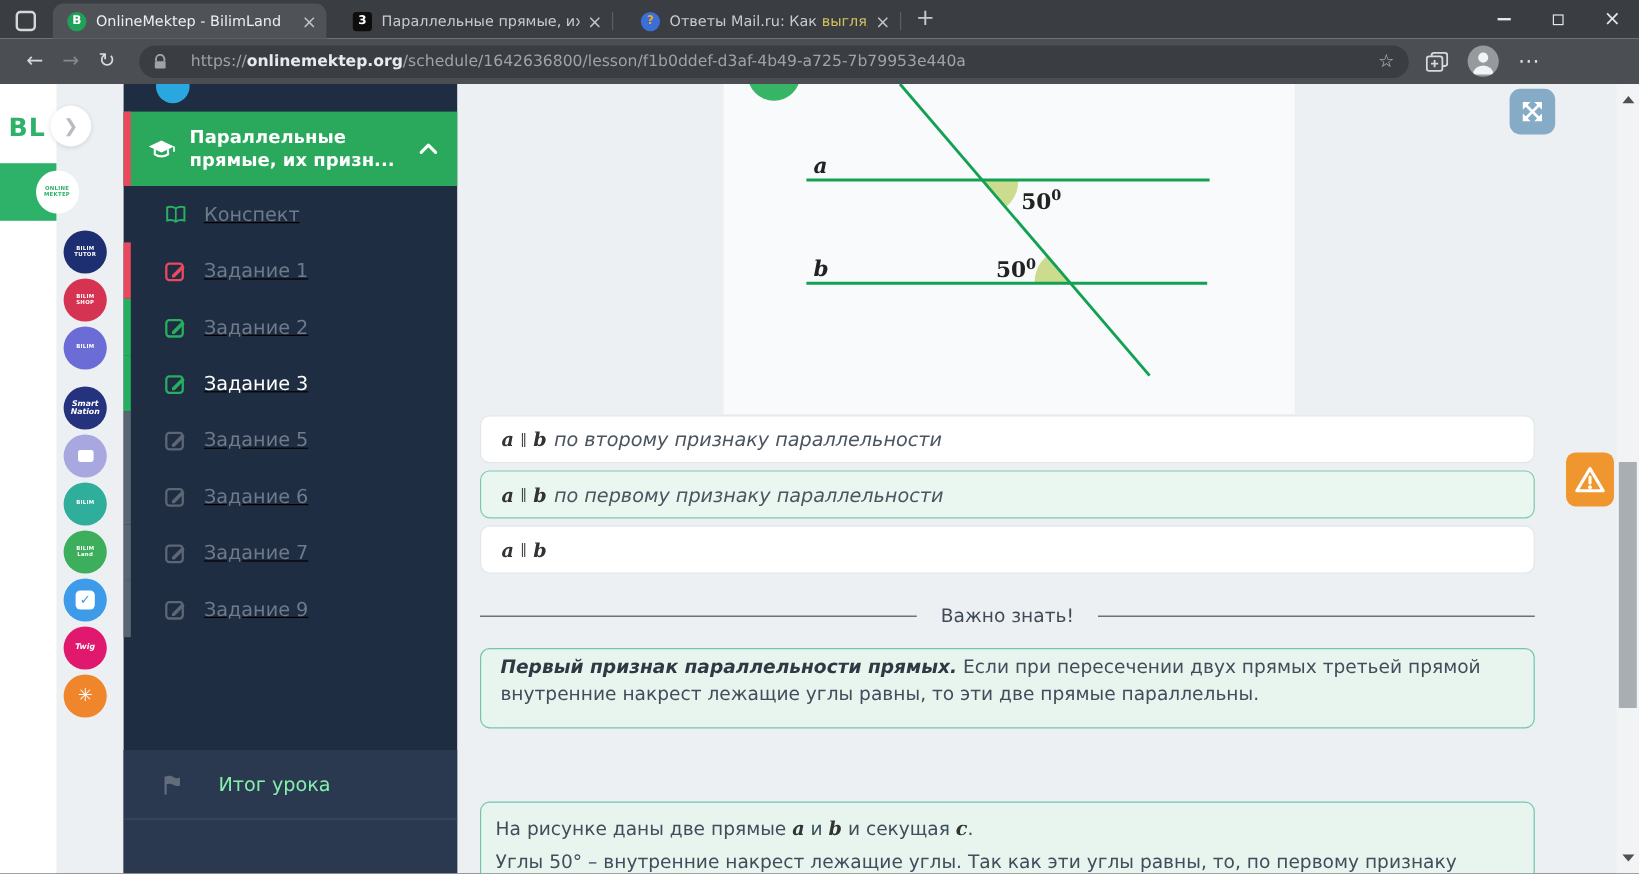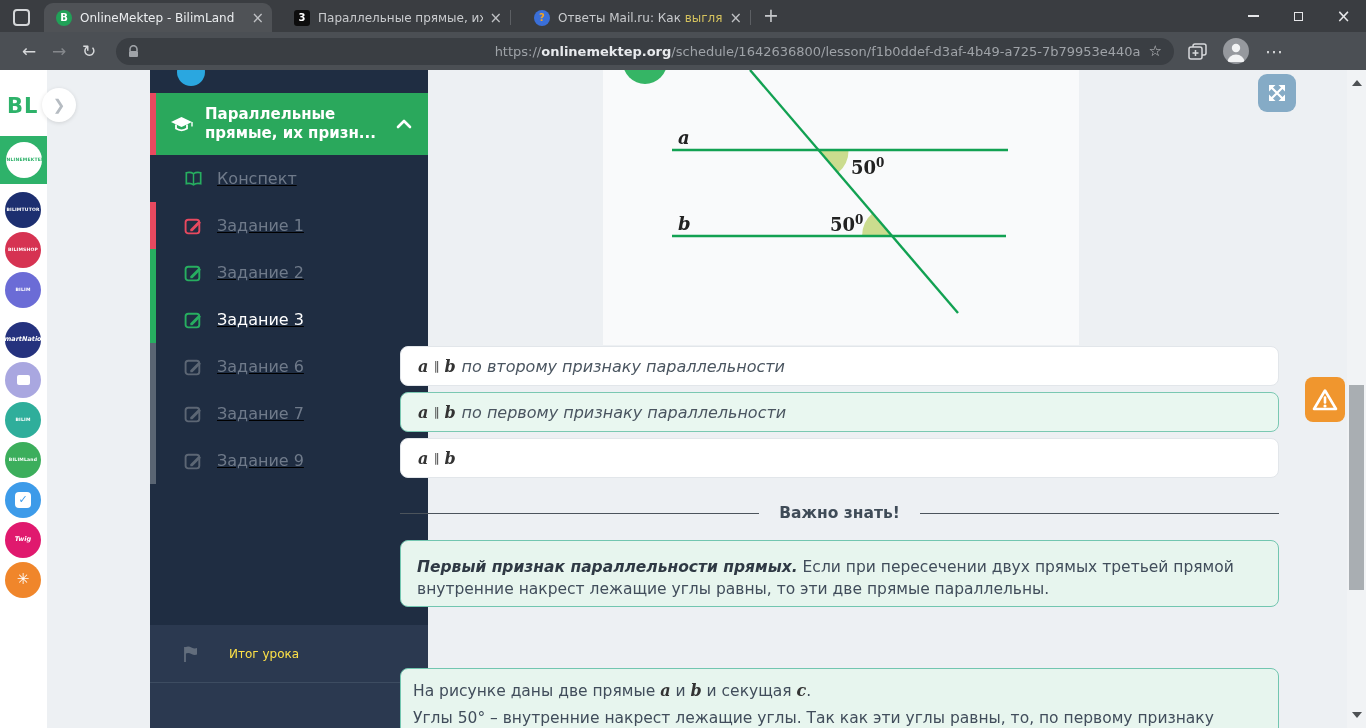--- a/index.html
+++ b/index.html
@@ -31,102 +31,102 @@
   .min-glyph { width:11px; height:1.5px; background:#e6e7e9; display:inline-block; }
   .restore-glyph { width:9px; height:9px; border:1.5px solid #e6e7e9; display:inline-block; }
   .close-glyph { font-size:17px; line-height:1; }
 
   .toolbar { position:absolute; top:32px; left:0; right:0; height:38px; background:#4b4f54;
              display:flex; align-items:center; padding:0 14px; }
   .navbtn { font-size:17px; color:#d7d9db; width:30px; text-align:center; flex:none; }
   .navbtn.disabled { color:#85888c; }
   .omnibox { width:1058px; height:27px; border-radius:14px; background:#3a3e43; margin-left:12px;
              display:flex; align-items:center; padding:0 12px; overflow:hidden; flex:none; }
-  .url { flex:1; font-size:13px; color:#9fa3a8; white-space:nowrap; overflow:hidden; margin-left:20px;text-align:right; }
+  .url { flex:1; font-size:13px; color:#9fa3a8; white-space:nowrap; overflow:hidden; margin-left:20px; }
   .url .domain { color:#e8eaed; font-weight:bold; }
   .star { font-size:15px; color:#c3c5c8; margin-left:8px; flex:none; }
   .toolbar-right { display:flex; align-items:center; margin-left:14px; gap:16px; }
   .avatar-btn { width:26px; height:26px; border-radius:50%; background:#96999e; overflow:hidden;
                 display:flex; align-items:center; justify-content:center; }
   .dots { font-size:18px; color:#d7d9db; }
 
   
   .content { position:absolute; top:70px; left:0; right:0; bottom:0; background:#edf0f3; overflow:hidden; }
 
   
   .appstrip { position:absolute; left:0; top:0; bottom:0; width:47px; background:#fff; }
   .bl-logo { position:absolute; top:24px; left:7px; font-size:21px; font-weight:bold;
              color:#2eb26a; letter-spacing:1px; }
   .strip-chevron { position:absolute; left:42px; top:18px; width:34px; height:34px; border-radius:50%;
              background:#fff; box-shadow:0 1px 4px rgba(0,0,0,.12); display:flex; align-items:center;
              justify-content:center; color:#b6bcc2; font-size:15px; }
   .app-active-tile { position:absolute; left:0; top:66px; width:47px; height:48px; background:#2eb26a;
              display:flex; align-items:center; justify-content:center; }
-  .app-circle { width:36px; height:36px; border-radius:50%; display:flex; flex-direction:row;
+  .app-circle { width:36px; height:36px; border-radius:50%; display:flex; flex-direction:column;
              align-items:center; justify-content:center; text-align:right; font-weight:bold;
-             color:#fff; line-height:1.15; flex:none; }
+             color:#fff; line-height:1.15; flex:none;margin-left:48px; }
   .app-circle .t4 { font-size:4.5px; letter-spacing:.2px; }
   .app-circle .t6 { font-size:6.5px; font-style:italic; }
   .app-list { position:absolute; top:122px; left:5px; display:flex; flex-direction:column; gap:4px; }
   .gap-extra { margin-top:10px; }
   .card-glyph { width:13px; height:10px; background:#fff; border-radius:2px; }
   .check-glyph { width:16px; height:16px; background:#fff; border-radius:4px; color:#3d9be9;
                  font-size:11px; font-weight:bold; display:flex; align-items:center; justify-content:center; }
   .burst-glyph { font-size:15px; color:#fff; font-weight:bold; }
 
   
-  .sidebar { position:absolute; left:103px; width:278px; top:0; bottom:0; background:#1f2d42;margin-left:47px; }
+  .sidebar { position:absolute; left:103px; width:278px; top:0; bottom:0; background:#1f2d42; }
   .partial-circle { position:absolute; left:27px; top:-12px; width:28px; height:28px;
              border-radius:50%; background:#2aa7e0; }
   .lesson-header { position:absolute; top:23px; left:0; right:0; height:62px; background:#2aa85c;
              display:flex; align-items:center; padding-left:20px; }
   .lesson-header .title { width:172px; margin-left:12px; font-size:15px; font-weight:bold;
              color:#fff; line-height:19px; }
   .lesson-header .chev { margin-left:auto; margin-right:16px; }
   .stripe { position:absolute; left:0; top:0; bottom:0; width:6px; }
   .stripe.red { background:#e8495f; }
   .stripe.green { background:#27ae60; }
   .stripe.gray { background:#5a6573; }
   .nav-items { position:absolute; top:85px; left:0; right:0;text-decoration:underline; }
   .nav-item { position:relative; height:47px; display:flex; align-items:center; padding-left:34px; }
   .nav-item .ico { width:19px; height:19px; margin-right:14px; flex:none; }
   .nav-item .lbl { font-size:16px; color:#6f7a8a; }
   .nav-item.active .lbl { color:#ffffff; }
   .ico-green { color:#27ae60; } .ico-red { color:#e8495f; }
   .ico-white { color:#e9edf2; } .ico-gray { color:#5c6674; }
   .sb-footer { position:absolute; bottom:0; left:0; right:0; height:103px; background:#2b3950; }
   .sb-footer .row { height:57px; display:flex; align-items:center; padding-left:32px; }
-  .sb-footer .lbl { font-size:12px; color:#fde047; margin-left:28px; }
+  .sb-footer .lbl { font-size:16px; color:#86efac; margin-left:28px; }
   .sb-footer .rest { height:46px; border-top:1px solid #3d4c61; }
 
   
   .diagram-panel { position:absolute; left:603px; top:0; width:476px; height:275px; background:#f9fafb; }
   .green-circle { position:absolute; left:623px; top:-30px; width:44px; height:44px;
              border-radius:50%; background:#35b565; }
   .fs-btn { position:absolute; left:1258px; top:4px; width:38px; height:38px; border-radius:9px;
              background:#85abc6; display:flex; align-items:center; justify-content:center; }
   .warn-btn { position:absolute; left:1305px; top:307px; width:40px; height:45px; border-radius:8px;
              background:#f0962e; display:flex; align-items:center; justify-content:center; }
 
   .option { position:absolute; left:400px; width:879px; height:40px; background:#fff;
              border:1px solid #e2e6ea; border-radius:8px; display:flex; align-items:center;
              padding:0 17px; font-size:16px; color:#4a5560; }
   .option.selected { background:#e9f7f0; border-color:#7ac8b2; }
   .mvar { font-family:"DejaVu Serif", serif; font-style:italic; font-weight:bold; font-size:16px; color:#333; }
   .par { margin:0 5px; font-size:12px; color:#444; }
   .opt-text { margin-left:6px;font-style:italic; }
 
   .section-head { position:absolute; left:400px; width:879px; height:18px; display:flex;
-             align-items:center; color:#3f4b57; font-size:15.5px;font-weight:bold; }
+             align-items:center; color:#3f4b57; font-size:15.5px; }
   .section-head .line { flex:1; border-top:1px solid #4c545c; }
   .section-head .txt { margin:0 20px; }
 
   .mint-card { position:absolute; left:400px; width:879px; background:#e7f5ee;
              border:1px solid #72c6b0; border-radius:8px; color:#414d5b; font-size:15.5px; }
-  .imp-card { top:470px; height:67px; padding:15px 16px; line-height:22px; }
+  .imp-card { top:470px; height:67px; padding:4px 16px; line-height:22px; }
   .imp-card .lead { font-weight:bold; font-style:italic; color:#2f3944; }
   .exp-card { top:598px; height:160px; padding:8px 12px; line-height:27px; }
   .exp-card .row2 { display:block; }
 
   
   .scrollbar { position:absolute; right:0; top:0; bottom:0; width:19px; background:#f1f3f5; }
   .scroll-thumb { position:absolute; left:2px; width:15px; top:315px; height:205px; background:#a9aeb2; }
   .arrow-up, .arrow-down { position:absolute; left:5px; width:0; height:0;
              border-left:5px solid transparent; border-right:5px solid transparent; }
   .arrow-up { top:10px; border-bottom:6px solid #4e5154; }
@@ -302,20 +302,28 @@
         <div class="nav-item active">
           <span class="stripe green"></span>
           <svg class="ico ico-green" viewBox="0 0 18 18">
             <rect x="1.5" y="3.5" width="13" height="13" rx="2.5" fill="none" stroke="currentColor" stroke-width="1.8"></rect>
             <path d="M6 12.5 l8-8 2 2-8 8 H6 Z" fill="currentColor"></path>
           </svg>
           <span class="lbl">Задание 3</span>
         </div>
 
 
+        <div class="nav-item">
+          <span class="stripe gray"></span>
+          <svg class="ico ico-gray" viewBox="0 0 18 18">
+            <rect x="1.5" y="3.5" width="13" height="13" rx="2.5" fill="none" stroke="currentColor" stroke-width="1.8"></rect>
+            <path d="M6 12.5 l8-8 2 2-8 8 H6 Z" fill="currentColor"></path>
+          </svg>
+          <span class="lbl">Задание 5</span>
+        </div>
 
         <div class="nav-item">
           <span class="stripe gray"></span>
           <svg class="ico ico-gray" viewBox="0 0 18 18">
             <rect x="1.5" y="3.5" width="13" height="13" rx="2.5" fill="none" stroke="currentColor" stroke-width="1.8"></rect>
             <path d="M6 12.5 l8-8 2 2-8 8 H6 Z" fill="currentColor"></path>
           </svg>
           <span class="lbl">Задание 6</span>
         </div>
 

